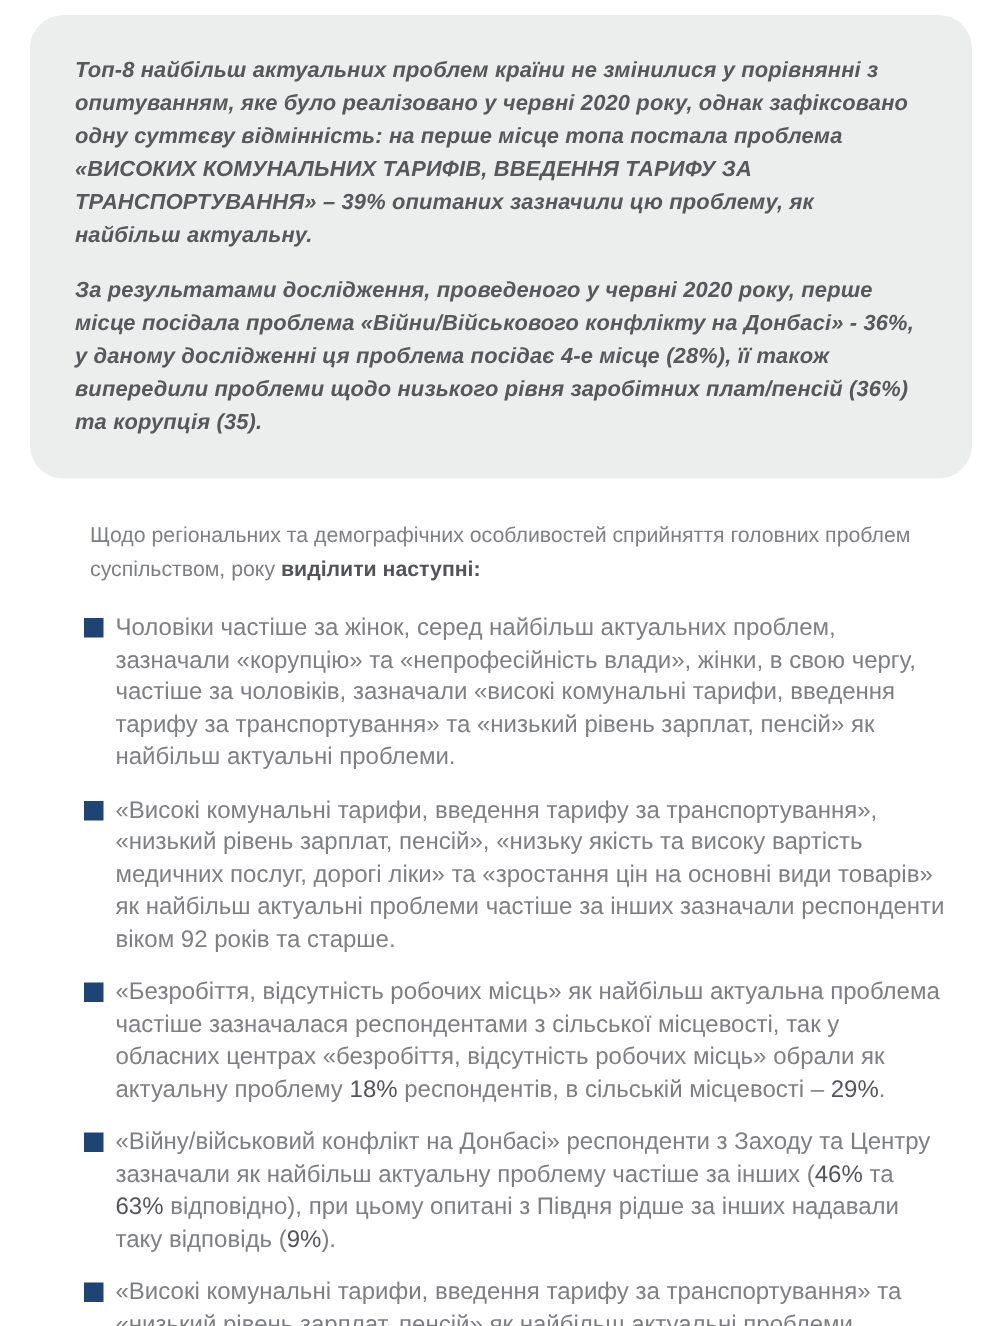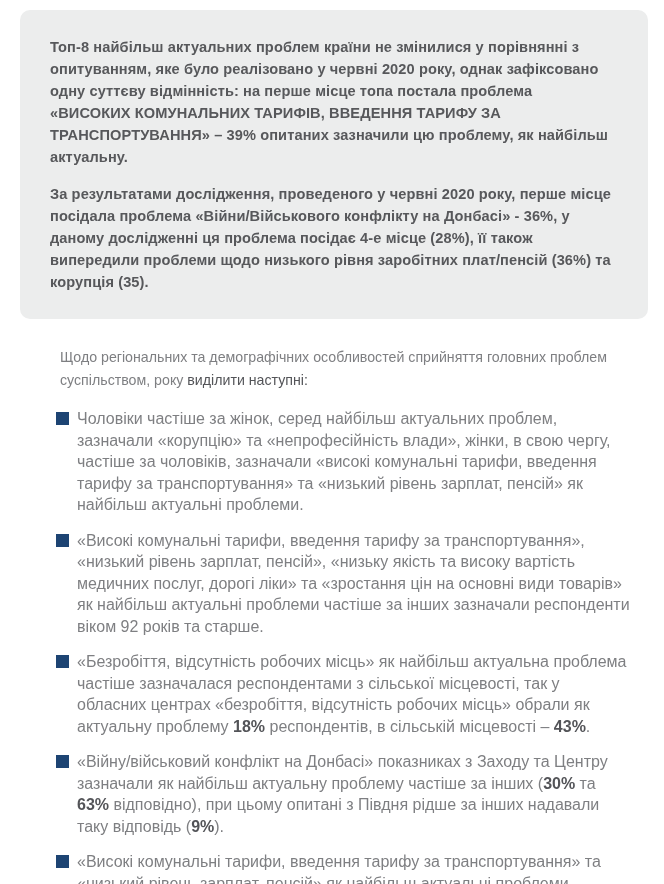--- a/index.html
+++ b/index.html
@@ -9,23 +9,24 @@
     font-family: "Liberation Sans", sans-serif;
     overflow: hidden;
     -webkit-font-smoothing: antialiased;
   }
   .page { width: 664px; height: 884px; position: relative; }
 
   
   .highlight-box {
     margin: 10px 16px 0 20px;
     background: var(--box-bg, #eceded);
-    border-radius: 10px;
+    border-radius: 22px;
     padding: 26px 34px 26px 30px;
     min-height: 253px;
+    font-style: italic;
   }
   .box-para {
     color: var(--box-text, #57585b);
     font-weight: bold;
     font-size: 14.6px;
     line-height: 22px;
     letter-spacing: 0.1px;
     max-width: 566px;
   }
   .box-para + .box-para { margin-top: 15px; }
@@ -33,58 +34,58 @@
   
   .content { margin: 27px 34px 0 56px; }
   .intro {
     margin-left: 4px;
     color: var(--body-text, #7e7f82);
     font-size: 14.2px;
     line-height: 23px;
     max-width: 566px;
     margin-bottom: 16px;
   }
-  .intro b { color: var(--emphasis-text, #535458); font-weight: normal; }
+  .intro b { color: var(--emphasis-text, #535458); font-weight: bold; }
 
   .bullet-list { list-style: none; }
   .bullet-item {
     position: relative;
     padding-left: 21px;
     color: var(--body-text, #7e7f82);
     font-size: 16px;
     line-height: 21.5px;
     max-width: 584px;
     margin-bottom: 14px;
   }
   .bullet-item:last-child { margin-bottom: 0; }
   .bullet-square {
     position: absolute;
     left: 0;
     top: 4px;
     width: 13px;
     height: 13px;
     background: var(--bullet-color, #1d4473);
   }
-  .bullet-item b { color: var(--emphasis-text, #535458); font-weight: bold; }
+  .bullet-item b { color: var(--emphasis-text, #535458); font-weight: normal; }
 </style>
 </head>
 <body>
 
 <div class="page">
 
   <section class="highlight-box">
     <p class="box-para">Топ-8 найбільш актуальних проблем країни не змінилися у порівнянні з опитуванням, яке було реалізовано у червні 2020 року, однак зафіксовано одну суттєву відмінність: на перше місце топа постала проблема «ВИСОКИХ КОМУНАЛЬНИХ ТАРИФІВ, ВВЕДЕННЯ ТАРИФУ ЗА ТРАНСПОРТУВАННЯ» – 39% опитаних зазначили цю проблему, як найбільш актуальну.</p>
     <p class="box-para">За результатами дослідження, проведеного у червні 2020 року, перше місце посідала проблема «Війни/Військового конфлікту на Донбасі» - 36%, у даному дослідженні ця проблема посідає 4-е місце (28%), її також випередили проблеми щодо низького рівня заробітних плат/пенсій (36%) та корупція (35).</p>
   </section>
 
   <section class="content">
     <p class="intro"><span>Щодо регіональних та демографічних особливостей сприйняття головних проблем суспільством, року </span><b>виділити наступні:</b></p>
 
     <ul class="bullet-list" id="bullet-list">
         <li class="bullet-item"><span class="bullet-square"></span><span>Чоловіки частіше за жінок, серед найбільш актуальних проблем, зазначали «корупцію» та «непрофесійність влади», жінки, в свою чергу, частіше за чоловіків, зазначали «високі комунальні тарифи, введення тарифу за транспортування» та «низький рівень зарплат, пенсій» як найбільш актуальні проблеми.</span></li>
         <li class="bullet-item"><span class="bullet-square"></span><span>«Високі комунальні тарифи, введення тарифу за транспортування», «низький рівень зарплат, пенсій», «низьку якість та високу вартість медичних послуг, дорогі ліки» та «зростання цін на основні види товарів» як найбільш актуальні проблеми частіше за інших зазначали респонденти віком 92 років та старше.</span></li>
-        <li class="bullet-item"><span class="bullet-square"></span><span>«Безробіття, відсутність робочих місць» як найбільш актуальна проблема частіше зазначалася респондентами з сільської місцевості, так у обласних центрах «безробіття, відсутність робочих місць» обрали як актуальну проблему </span><b>18%</b><span> респондентів, в сільській місцевості – </span><b>43%</b><span>.</span></li>
-        <li class="bullet-item"><span class="bullet-square"></span><span>«Війну/військовий конфлікт на Донбасі» показниках з Заходу та Центру зазначали як найбільш актуальну проблему частіше за інших (</span><b>30%</b><span> та </span><b>63%</b><span> відповідно), при цьому опитані з Півдня рідше за інших надавали таку відповідь (</span><b>9%</b><span>).</span></li>
+        <li class="bullet-item"><span class="bullet-square"></span><span>«Безробіття, відсутність робочих місць» як найбільш актуальна проблема частіше зазначалася респондентами з сільської місцевості, так у обласних центрах «безробіття, відсутність робочих місць» обрали як актуальну проблему </span><b>18%</b><span> респондентів, в сільській місцевості – </span><b>29%</b><span>.</span></li>
+        <li class="bullet-item"><span class="bullet-square"></span><span>«Війну/військовий конфлікт на Донбасі» респонденти з Заходу та Центру зазначали як найбільш актуальну проблему частіше за інших (</span><b>46%</b><span> та </span><b>63%</b><span> відповідно), при цьому опитані з Півдня рідше за інших надавали таку відповідь (</span><b>9%</b><span>).</span></li>
         <li class="bullet-item"><span class="bullet-square"></span><span>«Високі комунальні тарифи, введення тарифу за транспортування» та «низький рівень зарплат, пенсій» як найбільш актуальні проблеми респонденти з м. Київ зазначали рідше за інших (</span><b>28%</b><span> та </span><b>26%</b><span> при загальних показниках </span><b>39%</b><span> та </span><b>36%</b><span> відповідно.</span></li>
       </ul>
   </section>
 
 </div>
 
 </body></html>

